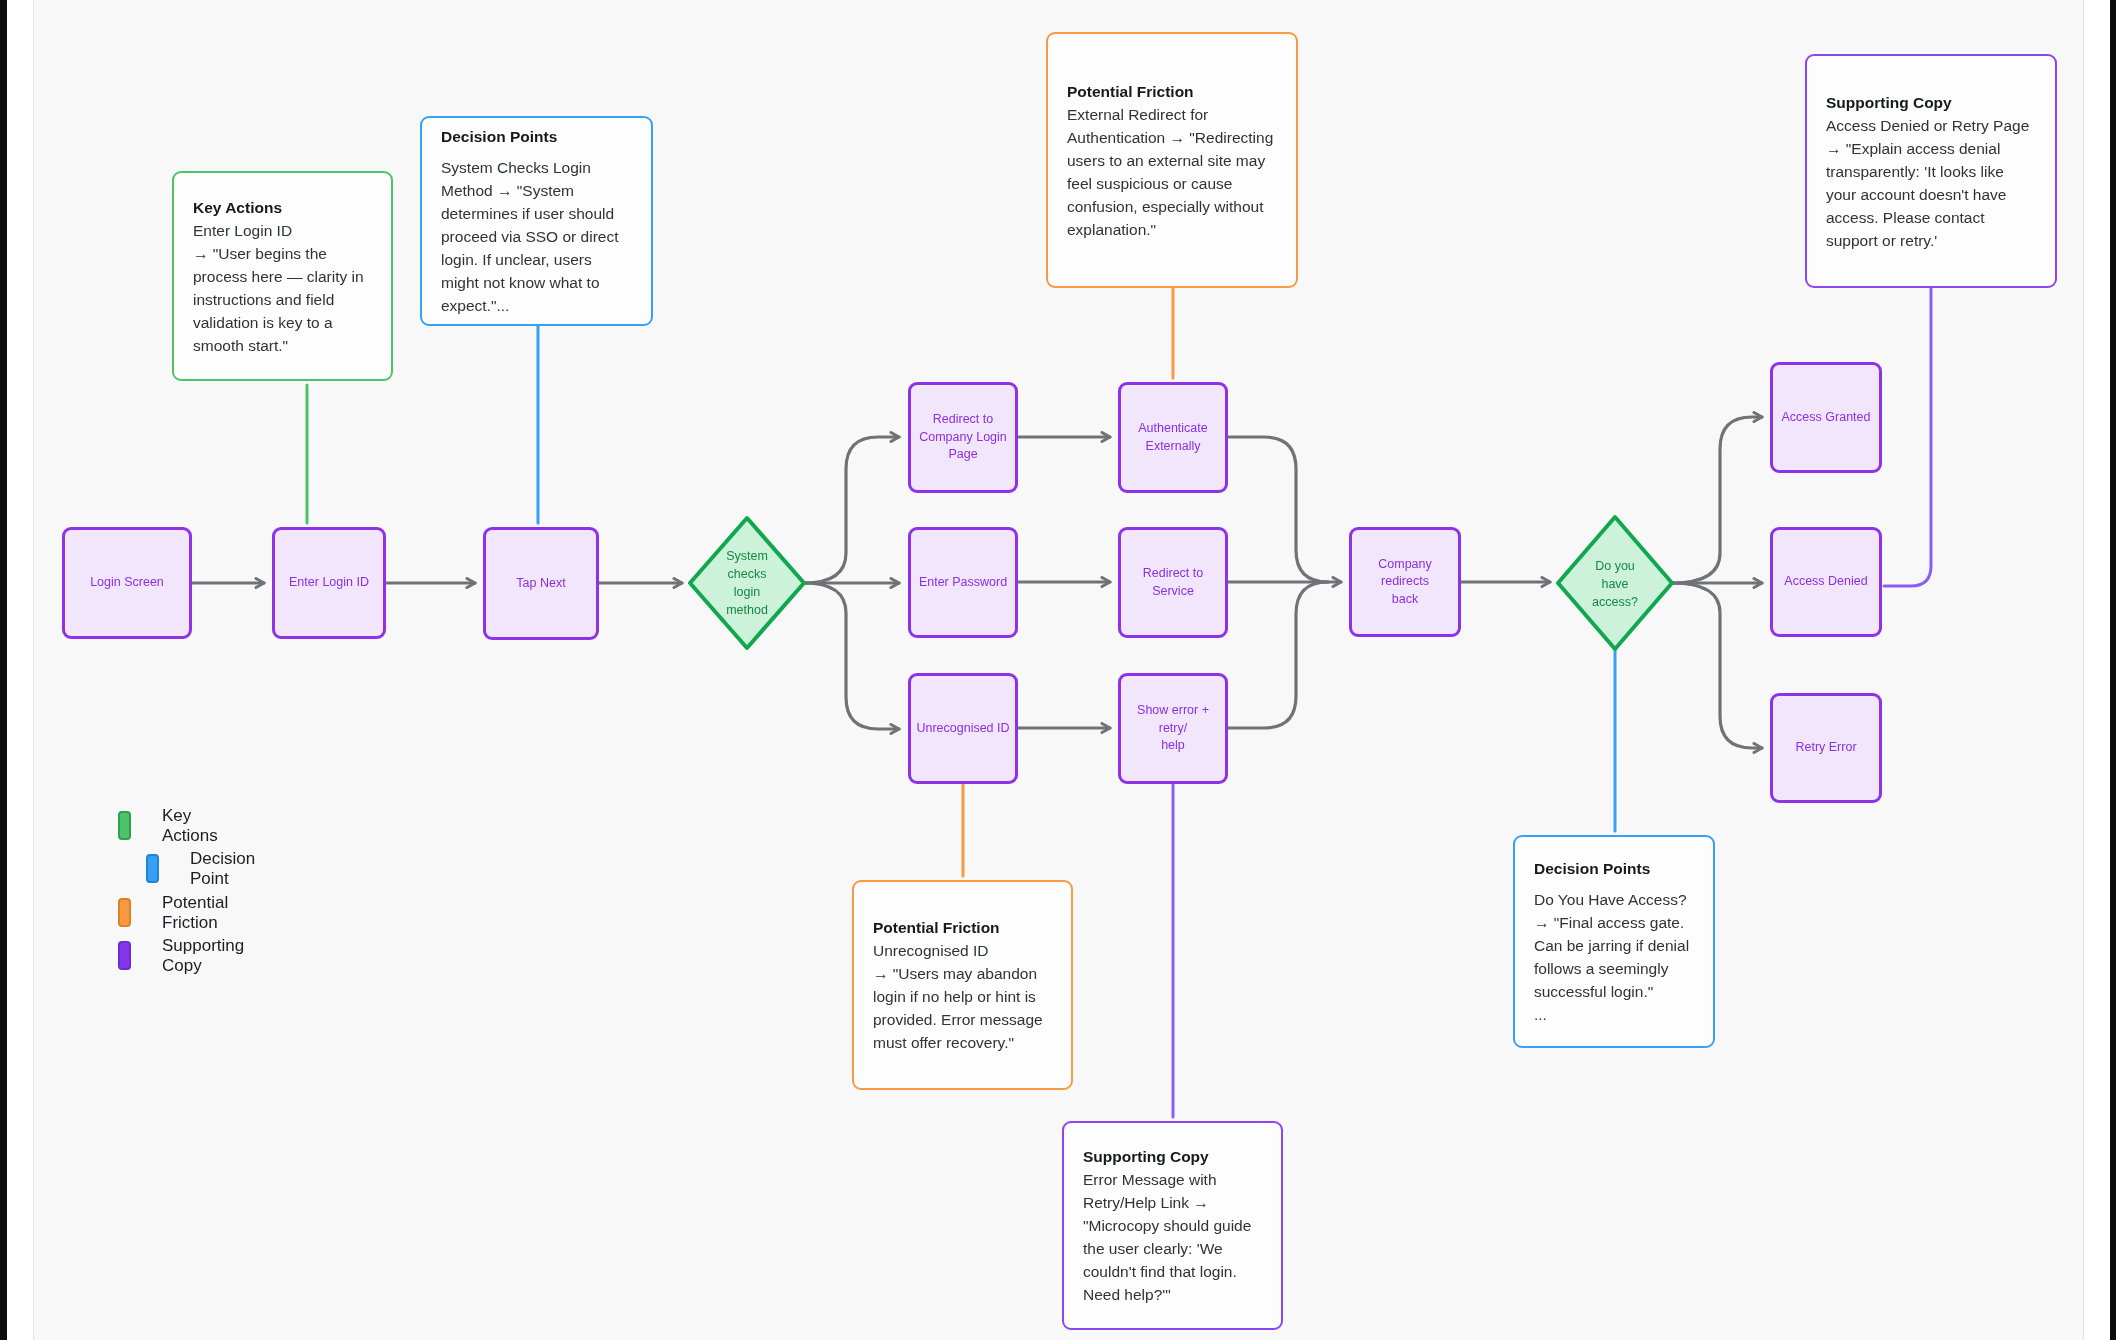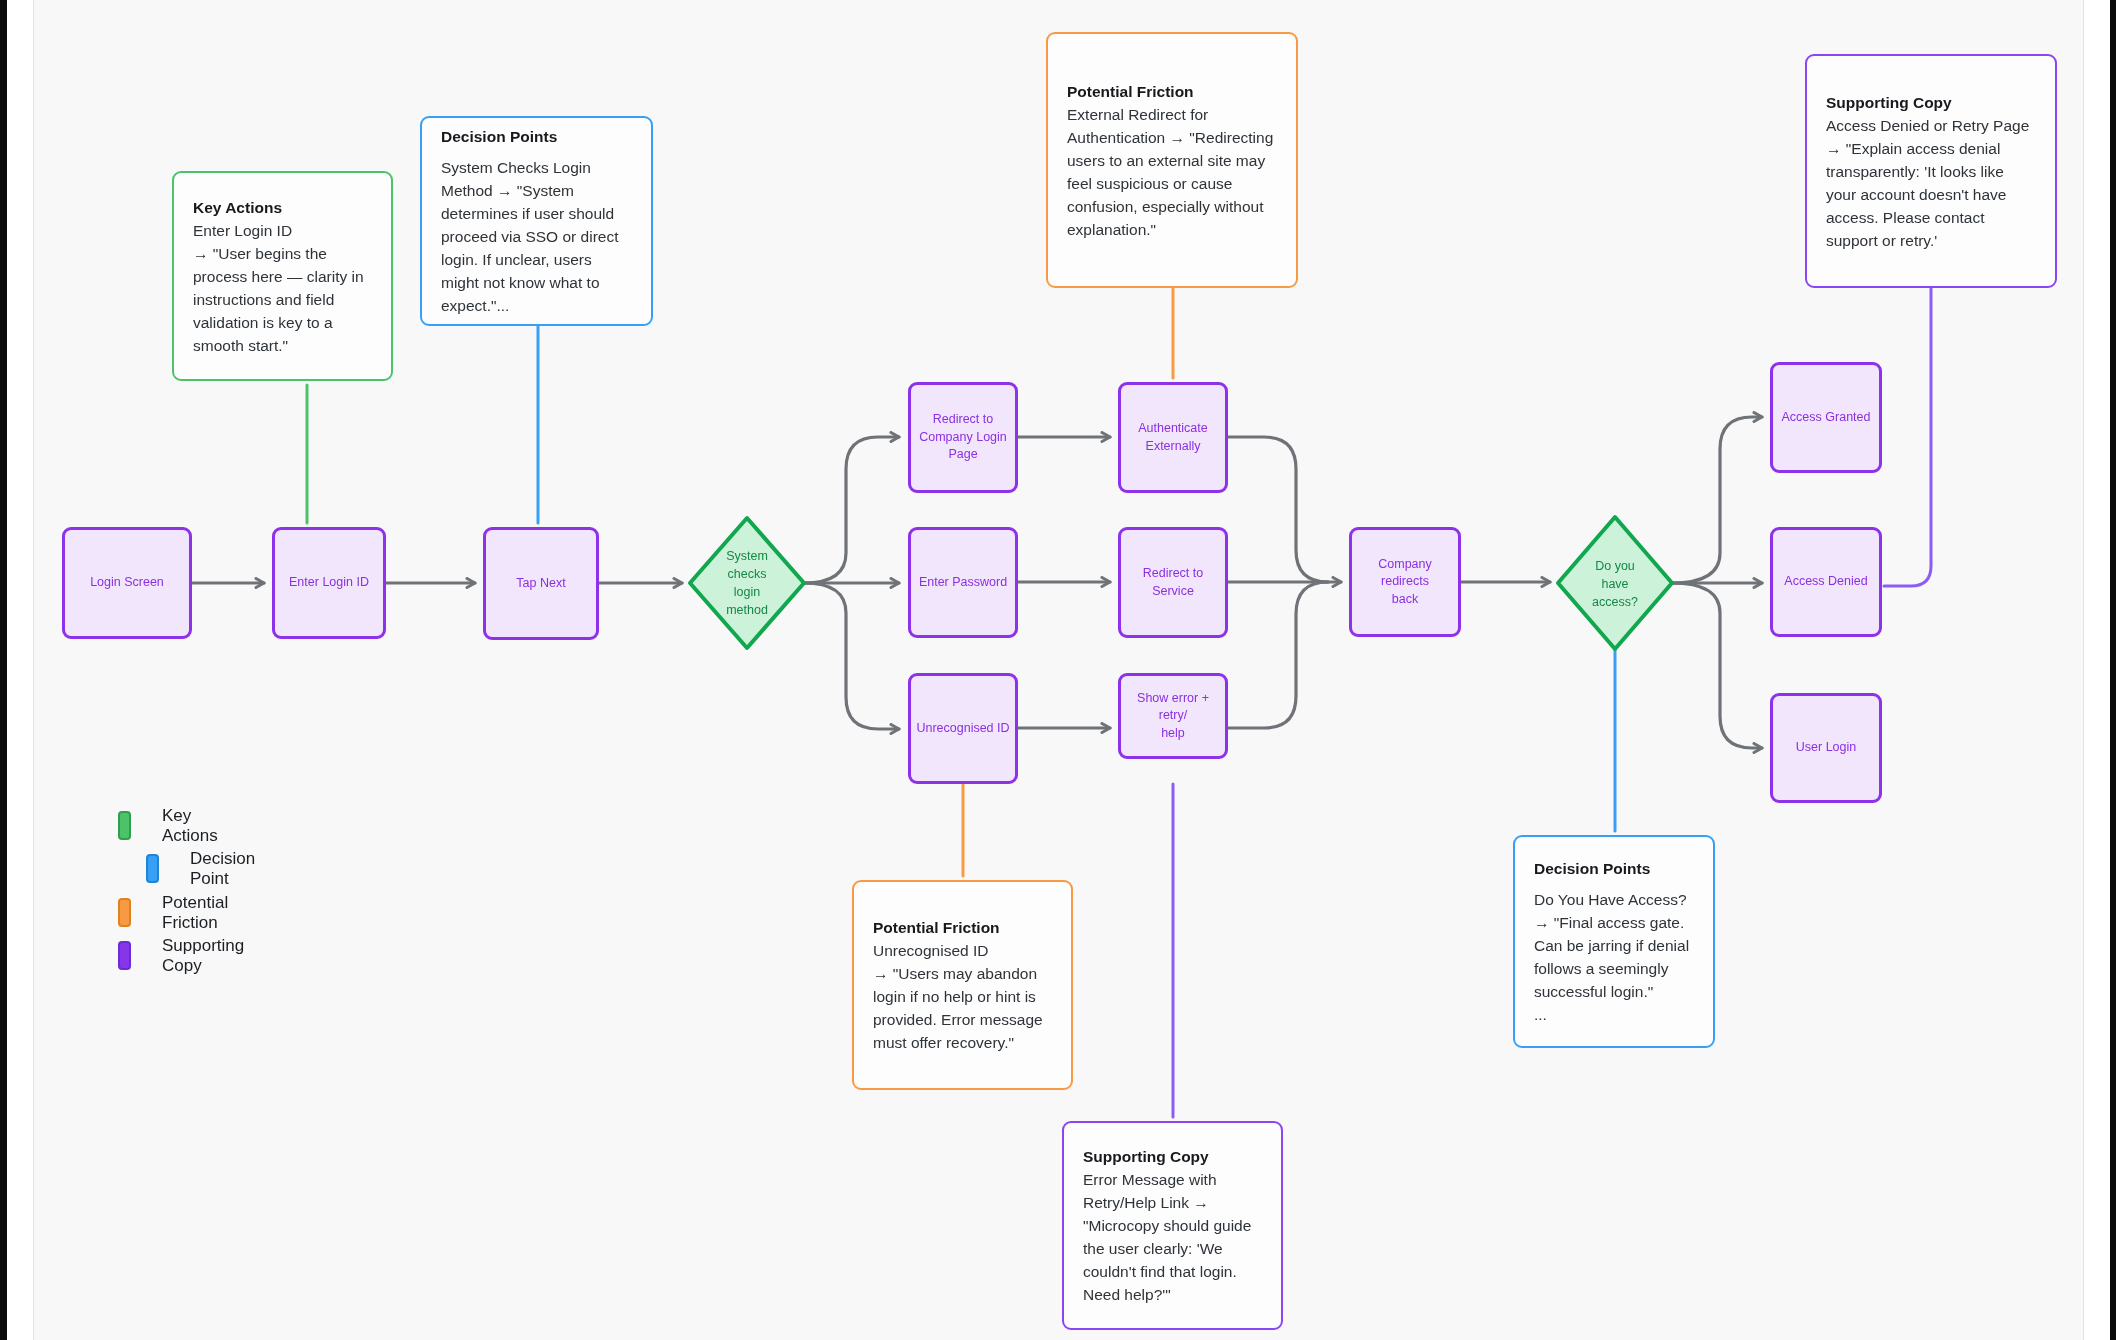--- a/index.html
+++ b/index.html
@@ -98,27 +98,27 @@
   <div class="node" style="left:272px;top:527px;width:114px;height:112px;">Enter Login ID</div>
   <div class="node" style="left:483px;top:527px;width:116px;height:113px;">Tap Next</div>
   <div class="node" style="left:908px;top:382px;width:110px;height:111px;">Redirect to
 Company Login
 Page</div>
   <div class="node" style="left:908px;top:527px;width:110px;height:111px;">Enter Password</div>
   <div class="node" style="left:908px;top:673px;width:110px;height:111px;">Unrecognised ID</div>
   <div class="node" style="left:1118px;top:382px;width:110px;height:111px;">Authenticate
 Externally</div>
   <div class="node" style="left:1118px;top:527px;width:110px;height:111px;">Redirect to Service</div>
-  <div class="node" style="left:1118px;top:673px;width:110px;height:86px;">Show error + retry/
+  <div class="node" style="left:1118px;top:673px;width:110px;height:111px;">Show error + retry/
 help</div>
   <div class="node" style="left:1349px;top:527px;width:112px;height:110px;">Company redirects
 back</div>
   <div class="node" style="left:1770px;top:362px;width:112px;height:111px;">Access Granted</div>
   <div class="node" style="left:1770px;top:527px;width:112px;height:110px;">Access Denied</div>
-  <div class="node" style="left:1770px;top:693px;width:112px;height:110px;">User Login</div>
+  <div class="node" style="left:1770px;top:693px;width:112px;height:110px;">Retry Error</div>
 
   <div class="diamond-label" style="left:701px;top:537px;width:92px;height:92px;">System
 checks
 login
 method</div>
   <div class="diamond-label" style="left:1569px;top:541px;width:92px;height:86px;">Do you
 have
 access?</div>
 
   <div class="note green" style="left:172px;top:171px;width:221px;height:210px;">

